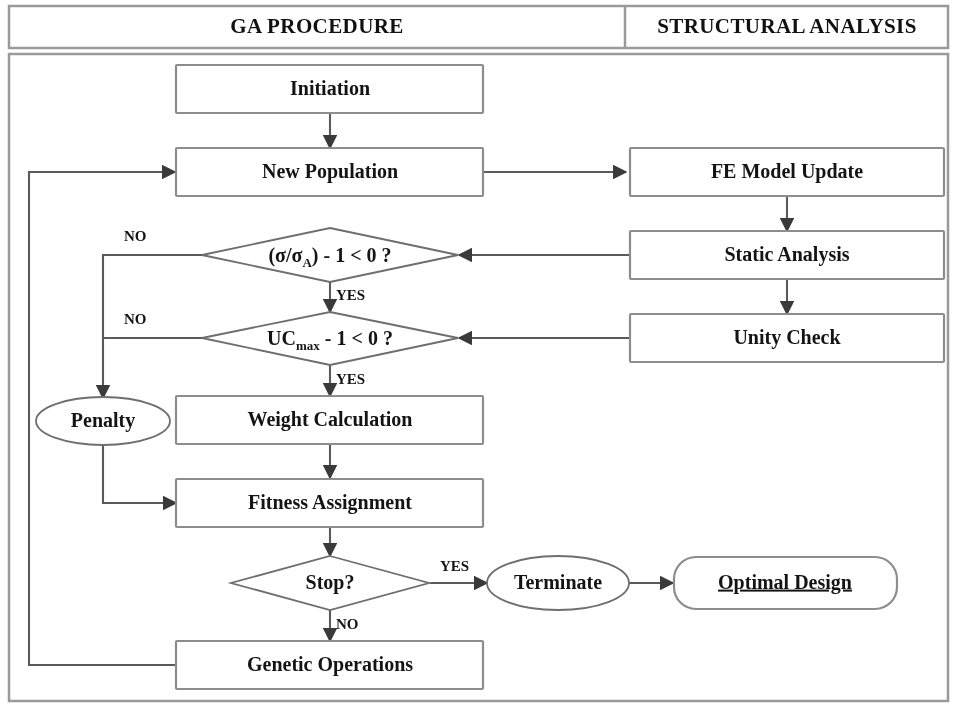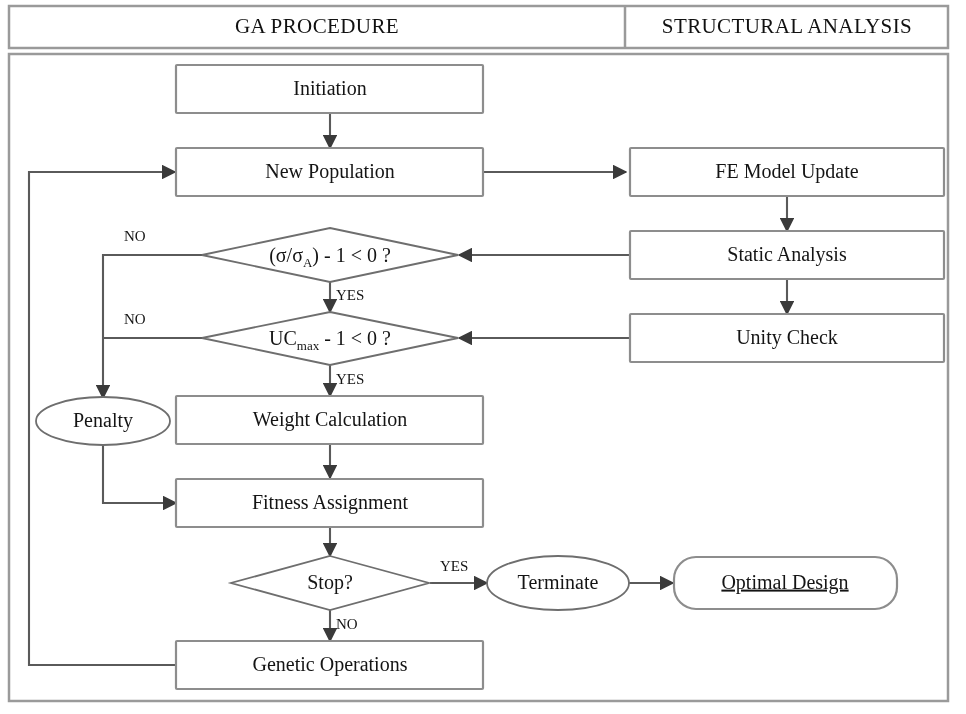--- a/index.html
+++ b/index.html
@@ -11,20 +11,21 @@
     width: 966px;
     height: 714px;
     font-family: "Liberation Serif", "DejaVu Serif", serif;
     overflow: hidden;
   }
   #stage {
     position: relative;
     width: 962px;
     height: 714px;
     background: #ffffff;
+    font-weight: bold;
   }
   svg#flow {
     position: absolute;
     left: 0;
     top: 0;
     width: 966px;
     height: 714px;
     display: block;
   }
   .frame-line {

